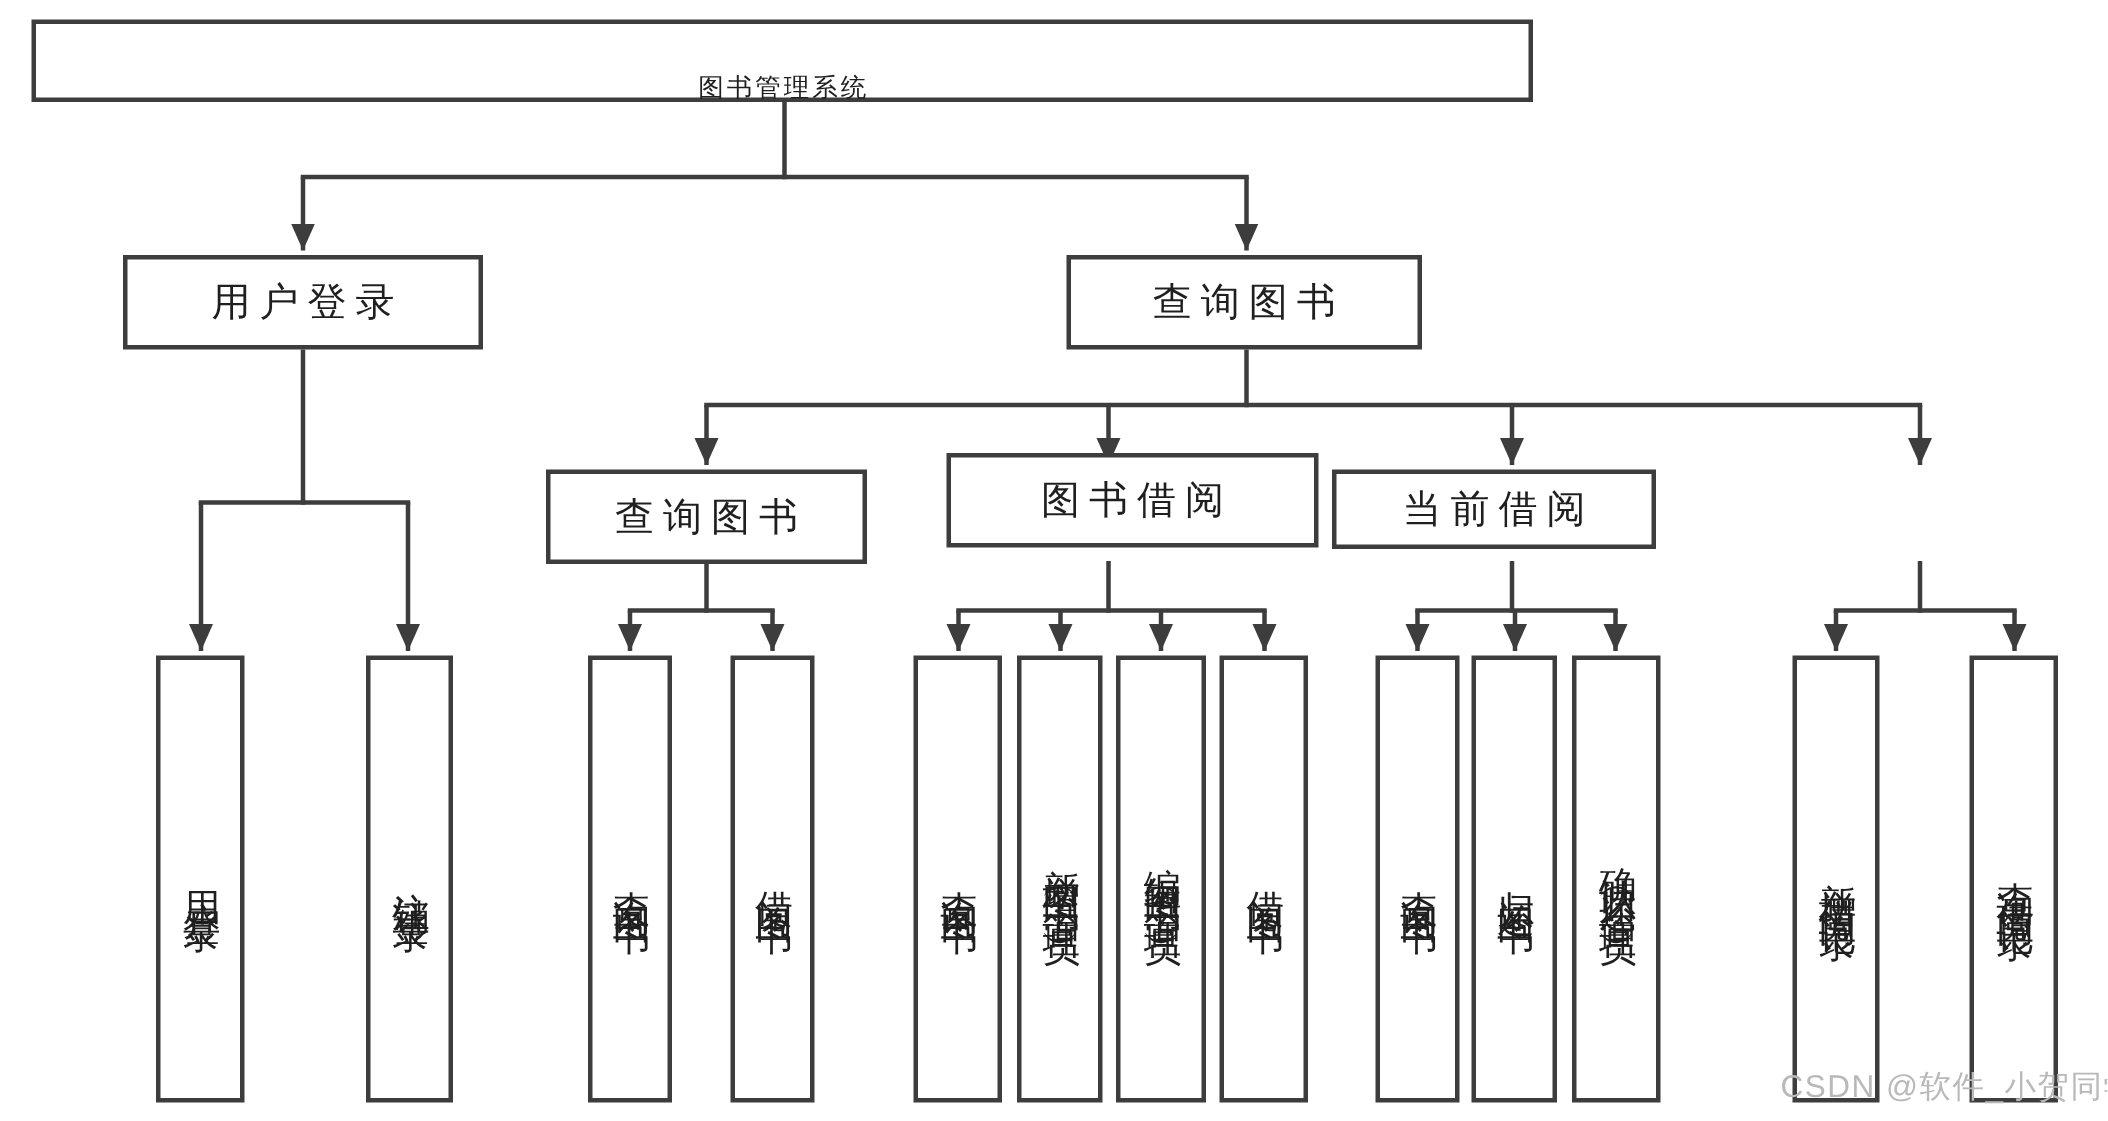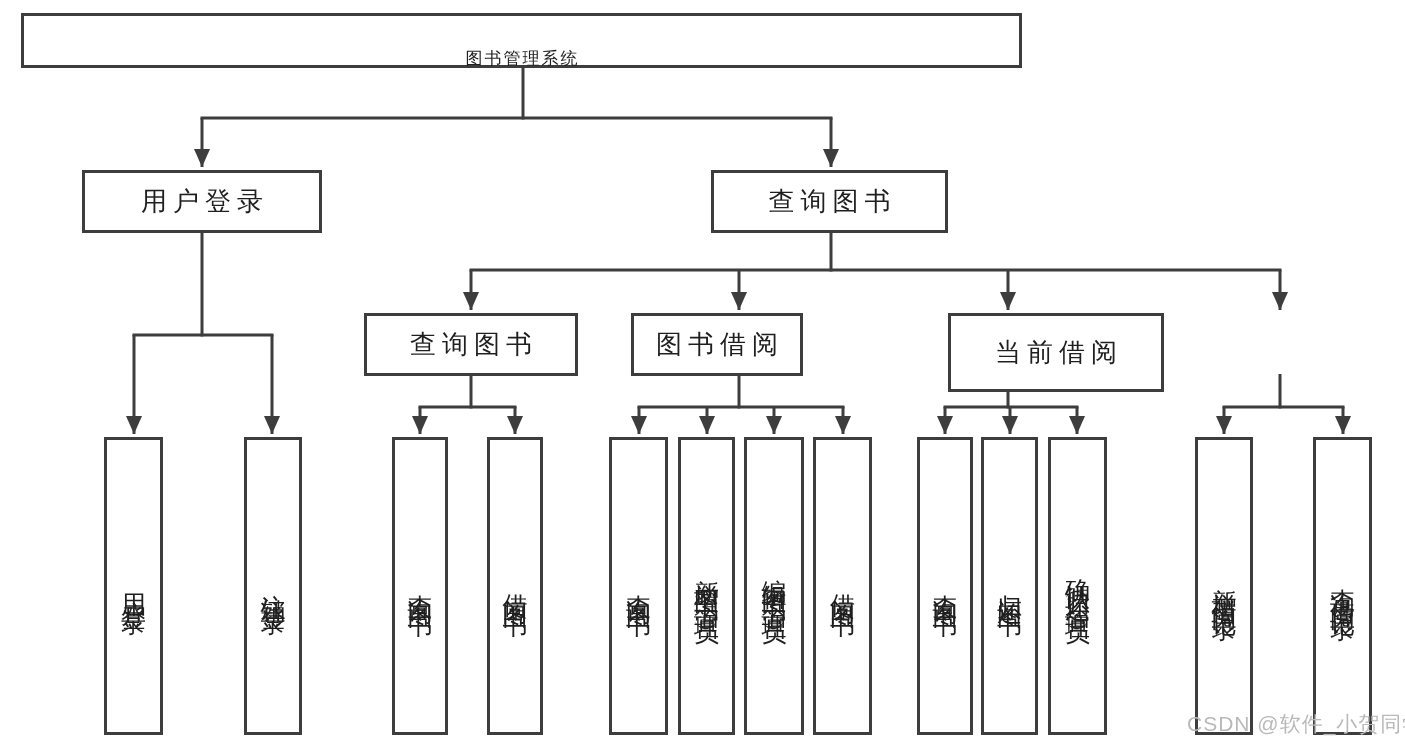--- a/index.html
+++ b/index.html
@@ -97,24 +97,24 @@
   <div class="box" style="left:82px;top:170px;width:240px;height:63px">
     <span class="hlbl">用户登录</span>
   </div>
   <div class="box" style="left:711px;top:170px;width:237px;height:63px">
     <span class="hlbl">查询图书</span>
   </div>
 
   <div class="box" style="left:364px;top:313px;width:214px;height:63px">
     <span class="hlbl">查询图书</span>
   </div>
-  <div class="box" style="left:631px;top:313px;width:172px;height:63px">
+  <div class="box" style="left:631px;top:302px;width:248px;height:63px">
     <span class="hlbl">图书借阅</span>
   </div>
-  <div class="box" style="left:948px;top:313px;width:216px;height:79px">
+  <div class="box" style="left:888px;top:313px;width:216px;height:53px">
     <span class="hlbl">当前借阅</span>
   </div>
 
   <div class="box leaf" style="left:104px;top:437px;width:59px;height:298px">
     <span>用户登录</span>
   </div>
   <div class="box leaf" style="left:244px;top:437px;width:58px;height:298px">
     <span>注销登录</span>
   </div>
 

